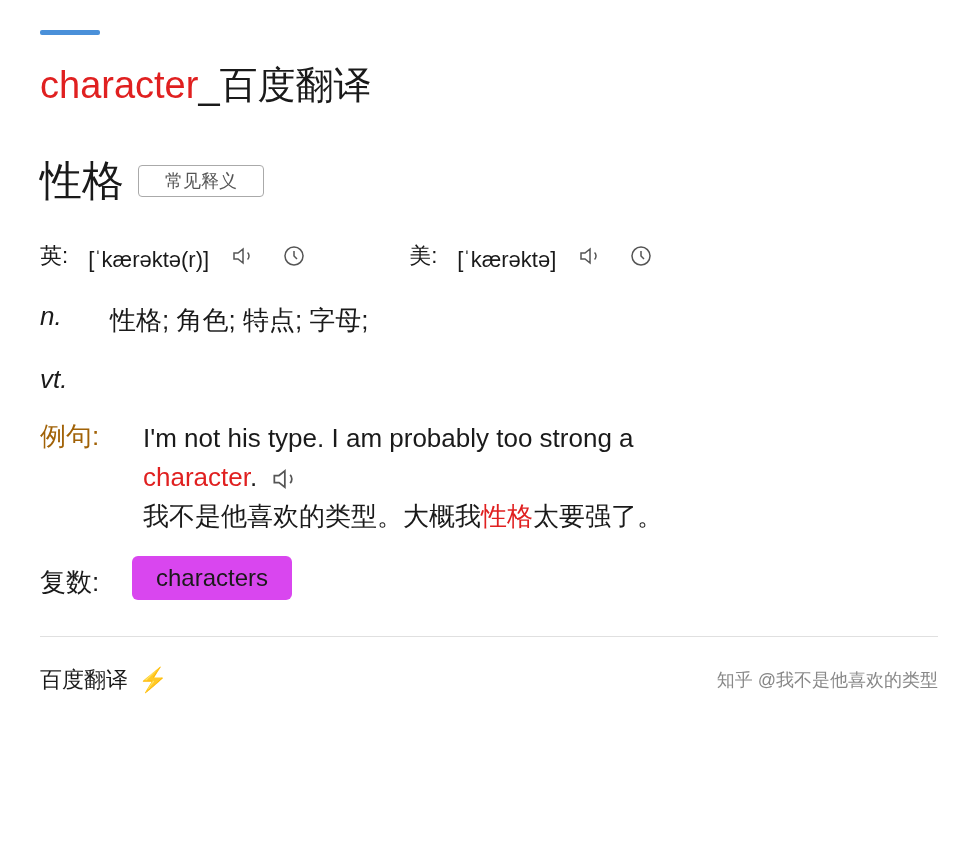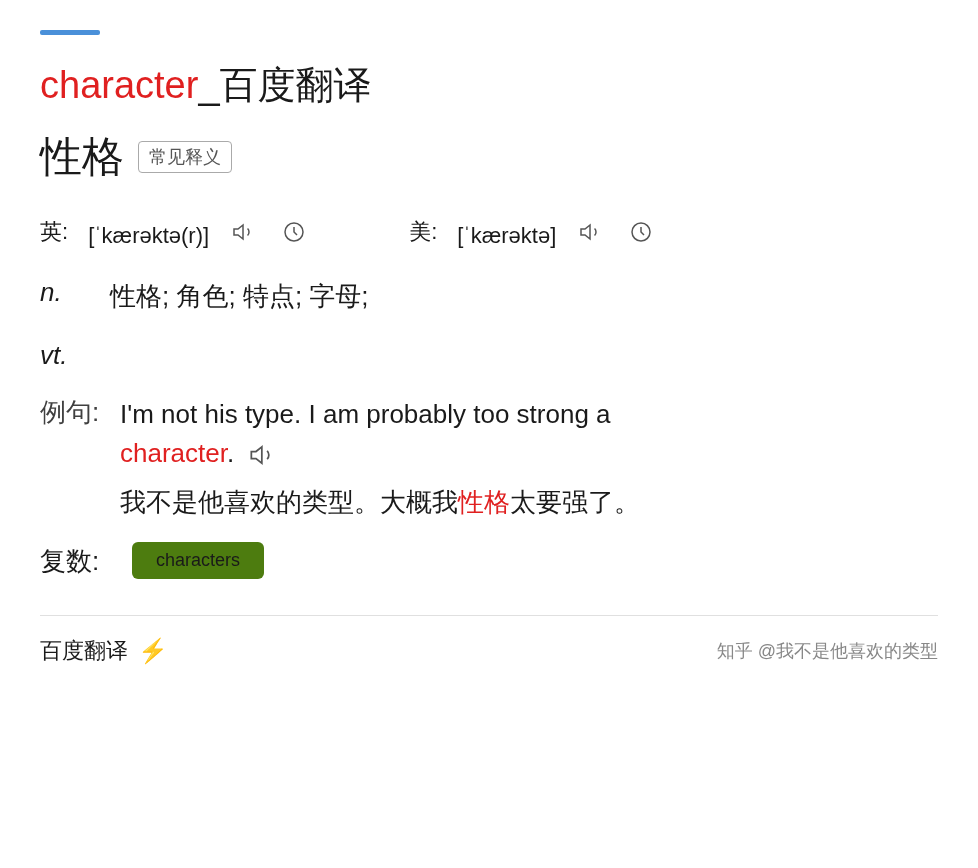--- a/index.html
+++ b/index.html
@@ -21,21 +21,21 @@
       width: 60px;
       height: 5px;
       background: #4a90d9;
       margin-bottom: 28px;
       border-radius: 2px;
     }
 
     .title {
       font-size: 38px;
       font-weight: 500;
-      margin-bottom: 20px;
+      margin-bottom: 44px;
       line-height: 1.2;
     }
 
     .title-red {
       color: #e02020;
     }
 
     .title-black {
       color: #1a1a1a;
     }
@@ -51,21 +51,21 @@
       font-size: 42px;
       font-weight: 500;
       color: #1a1a1a;
     }
 
     .common-meaning-badge {
       display: inline-block;
       border: 1px solid #aaa;
       color: #555;
       font-size: 18px;
-      padding: 3px 10px;
+      padding: 3px 26px;
       border-radius: 4px;
       white-space: nowrap;
       font-family: Liberation Serif, serif;
     }
 
     .pronunciation-row {
       display: flex;
       align-items: center;
       gap: 20px;
       margin-bottom: 28px;
@@ -148,29 +148,29 @@
 
     .example-row {
       display: flex;
       gap: 20px;
       margin-bottom: 20px;
       font-size: 26px;
       align-items: flex-start;
     }
 
     .example-label {
-      color: #404040;
+      color: #a16207;
       min-width: 60px;
       flex-shrink: 0;
     }
 
     .example-content {
       display: flex;
       flex-direction: column;
-      gap: 10px;
+      margin-left: 23px;
     }
 
     .example-en {
       color: #1a1a1a;
       line-height: 1.5;
     }
 
     .example-en .red-text {
       color: #e02020;
     }
@@ -199,32 +199,32 @@
       align-items: flex-end;
     }
 
     .plural-label {
       color: #1a1a1a;
       min-width: 60px;
       flex-shrink: 0;
     }
 
     .plural-value {
-      background: #4d7c0f;
+      background: #d946ef;
       color: #1a1a1a;
       padding: 8px 24px;
       border-radius: 6px;
-      font-size: 18px;
+      font-size: 24px;
     }
 
     .footer {
       display: flex;
       justify-content: space-between;
       align-items: center;
-      padding-top: 20px;
+      padding-top: 28px;
       border-top: 1px solid #e0e0e0;
     }
 
     .footer-brand {
       display: flex;
       align-items: center;
       gap: 10px;
       font-size: 22px;
       color: #1a1a1a;
     }

